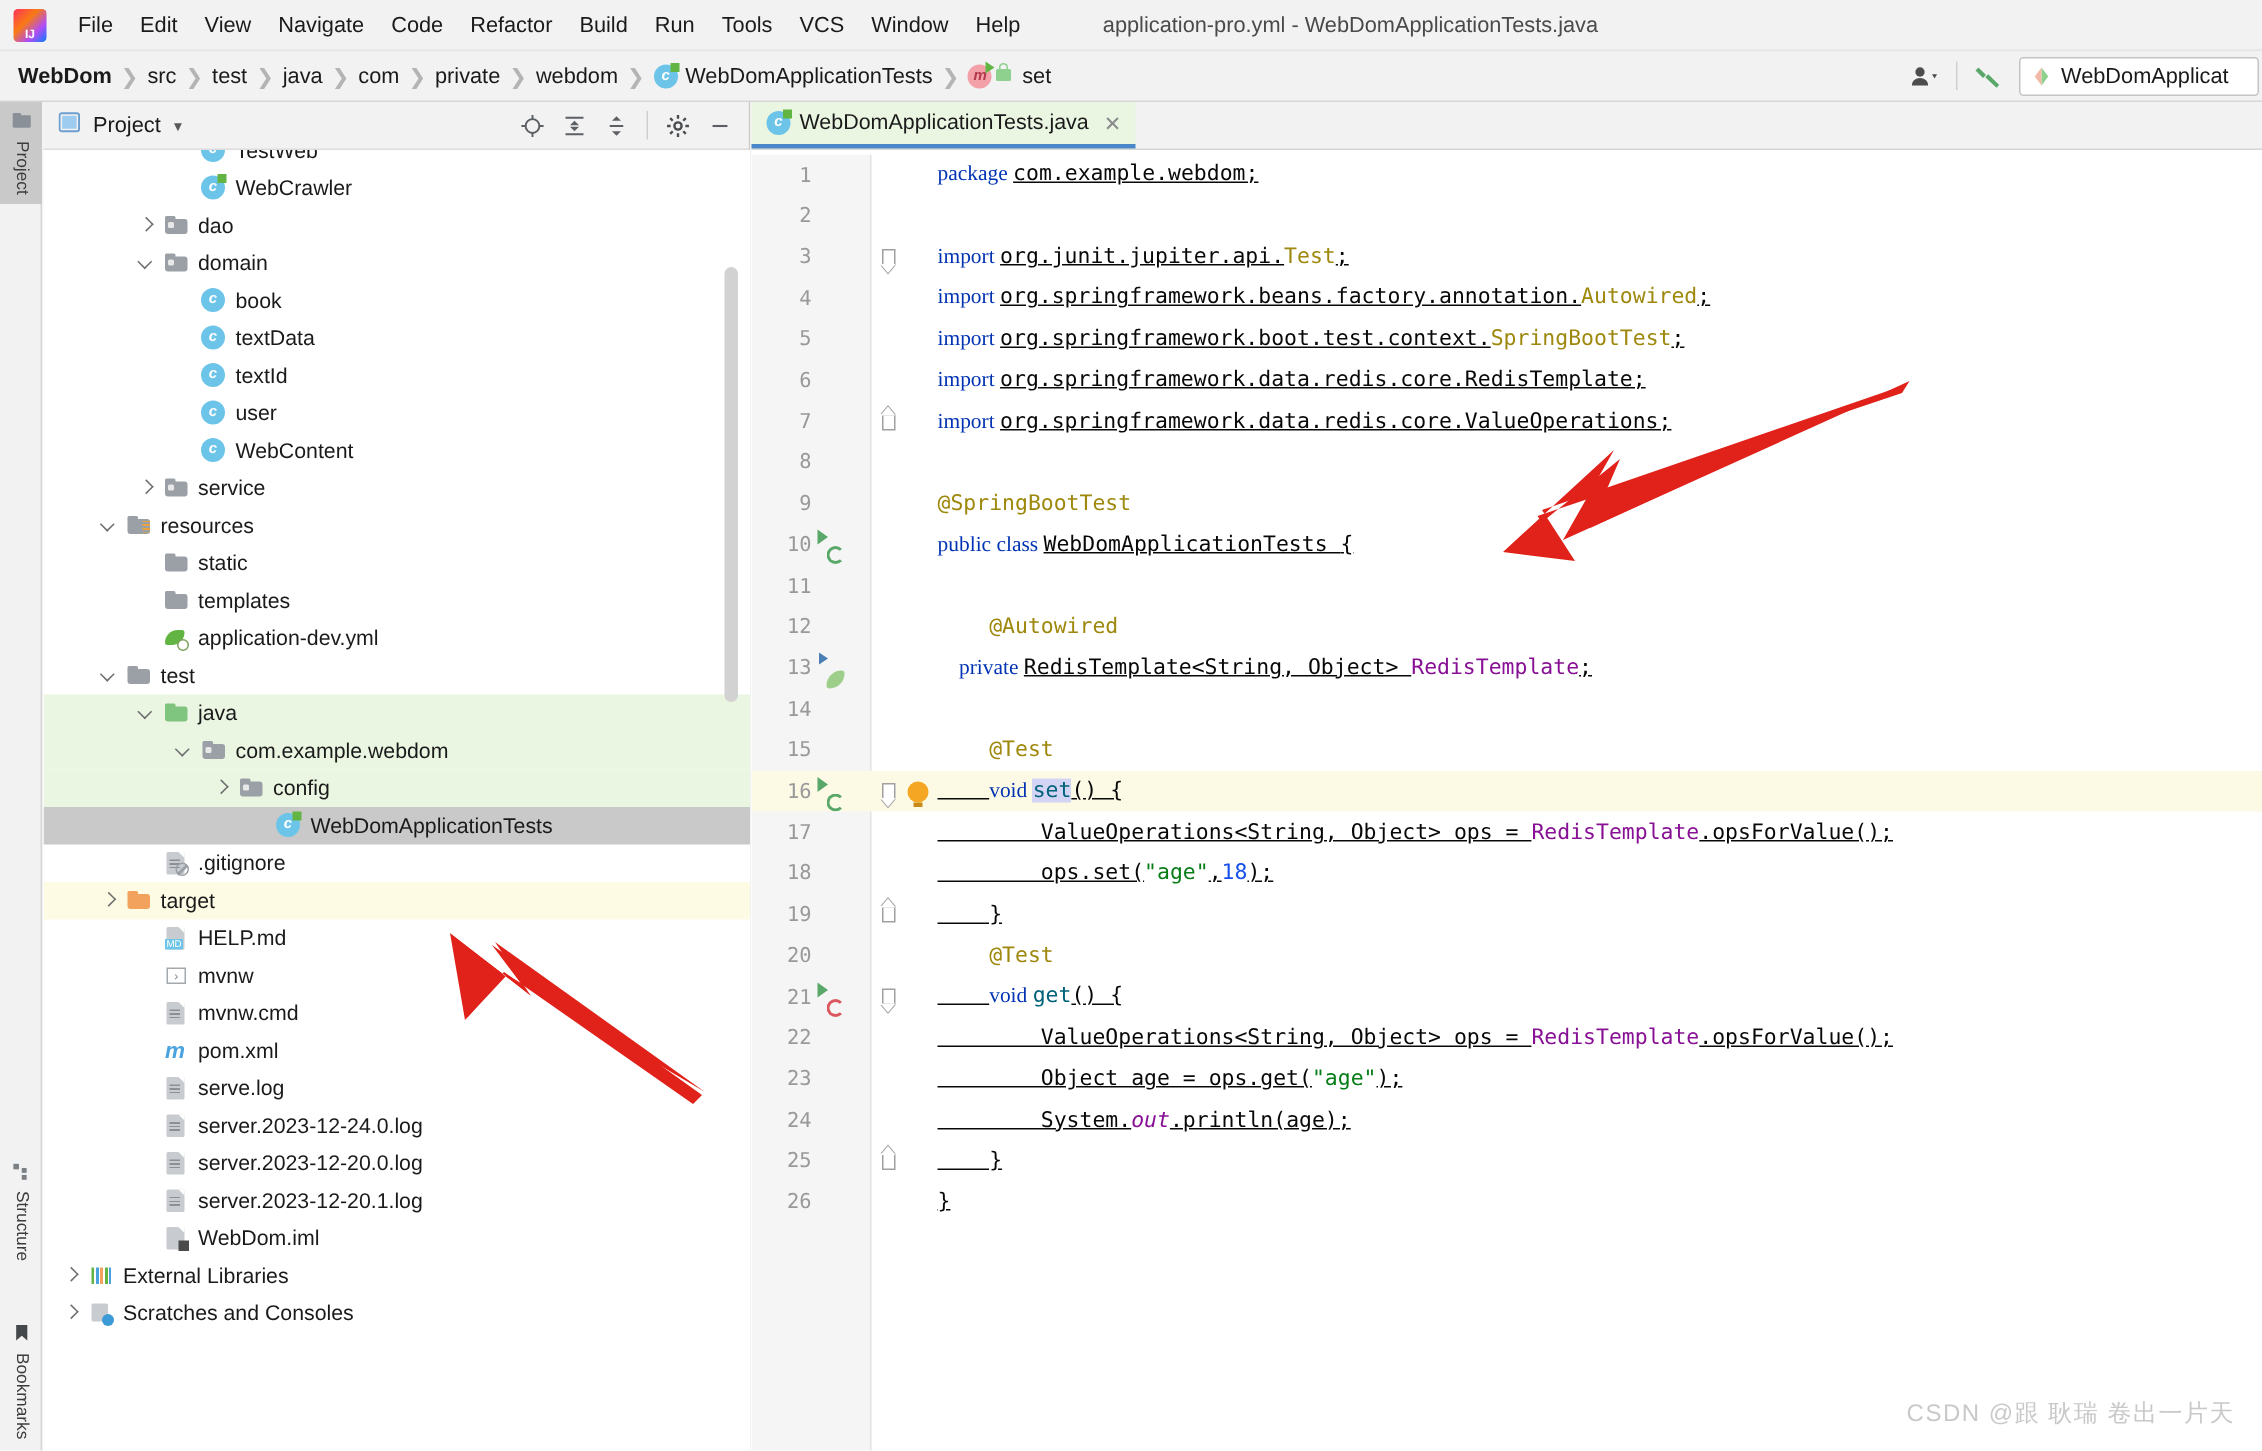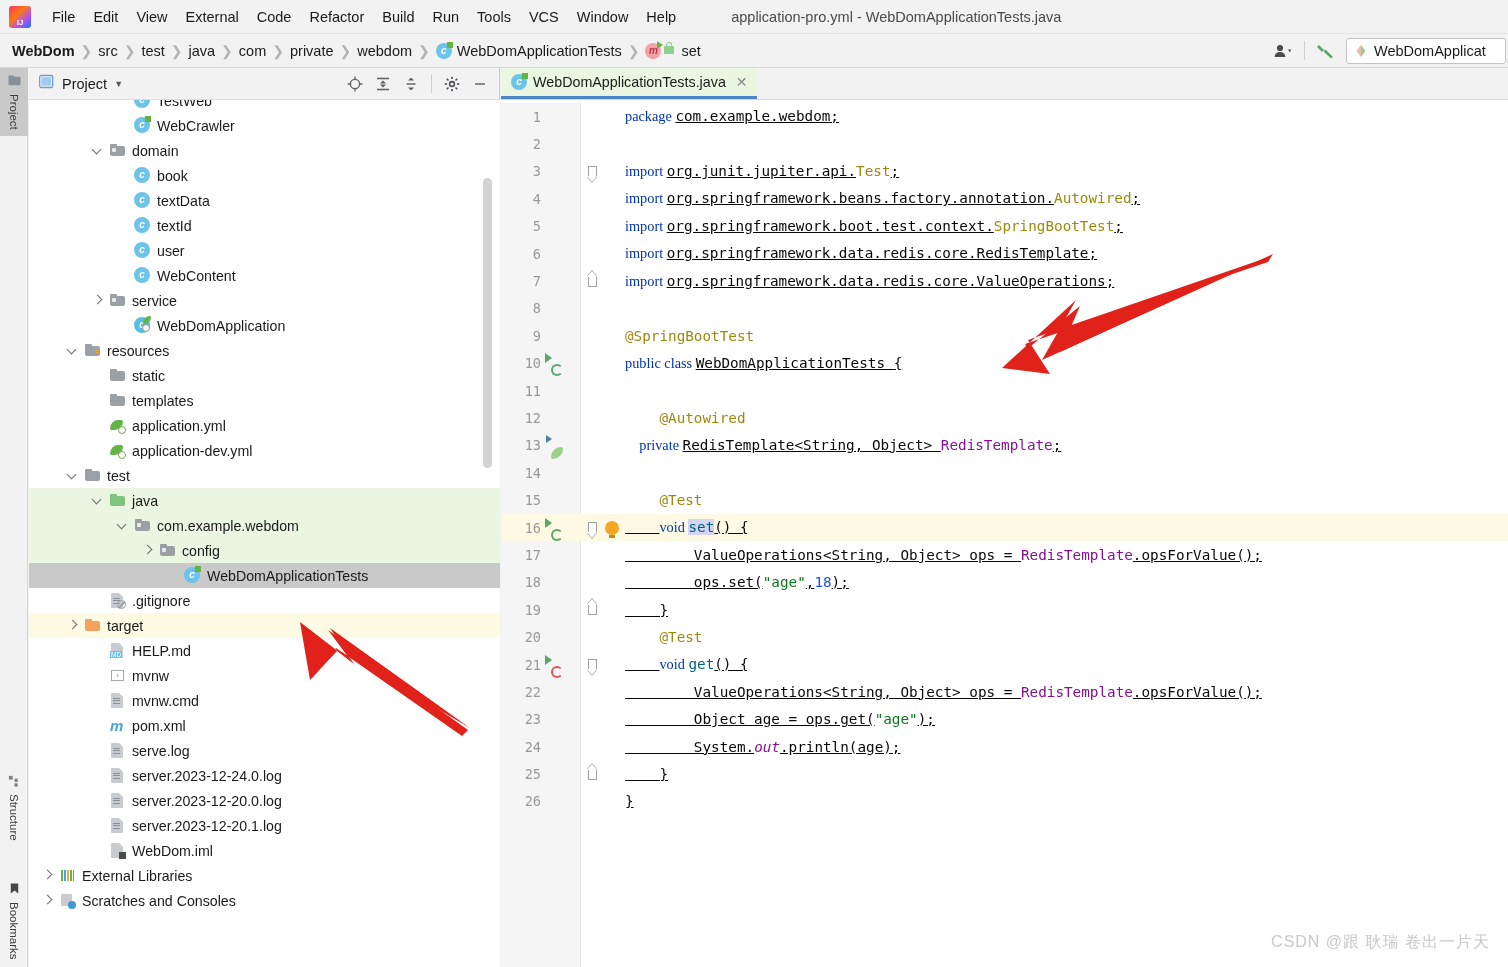--- a/index.html
+++ b/index.html
@@ -212,21 +212,21 @@
 <body>
 
 <div class="ide">
 
   <div class="menubar">
     <div class="ij-logo"></div>
     <div id="menu-items" style="display:flex;align-items:center;">
         <div class="menu-item">File</div>
         <div class="menu-item">Edit</div>
         <div class="menu-item">View</div>
-        <div class="menu-item">External</div>
+        <div class="menu-item">Navigate</div>
         <div class="menu-item">Code</div>
         <div class="menu-item">Refactor</div>
         <div class="menu-item">Build</div>
         <div class="menu-item">Run</div>
         <div class="menu-item">Tools</div>
         <div class="menu-item">VCS</div>
         <div class="menu-item">Window</div>
         <div class="menu-item">Help</div>
       </div>
     <div class="win-title">application-pro.yml - WebDomApplicationTests.java</div>
@@ -393,20 +393,30 @@
           <span style="display: inline-block; flex: 0 0 auto; width: 87px;"></span>
           <span class="arrow" style="margin-right: 5px;"></span>
           <span class="ico">
             <span class="c-ico" style="position:absolute;left:0;top:0;">c</span>
             <span class="c-flag" style="position:absolute;left:11px;top:-1px;"></span>
           </span>
           <span class="tlabel">WebCrawler</span>
         </div>
         <div class="row">
           <span style="display: inline-block; flex: 0 0 auto; width: 62px;"></span>
+          <span class="arrow r" style="margin-right: 5px;"></span>
+          <span class="ico gray">
+            <span class="f-tab"></span>
+            <span class="f-base"></span>
+            <span class="f-dot"></span>
+          </span>
+          <span class="tlabel">dao</span>
+        </div>
+        <div class="row">
+          <span style="display: inline-block; flex: 0 0 auto; width: 62px;"></span>
           <span class="arrow d" style="margin-right: 5px;"></span>
           <span class="ico gray">
             <span class="f-tab"></span>
             <span class="f-base"></span>
             <span class="f-dot"></span>
           </span>
           <span class="tlabel">domain</span>
         </div>
         <div class="row">
           <span style="display: inline-block; flex: 0 0 auto; width: 87px;"></span>
@@ -450,30 +460,20 @@
         </div>
         <div class="row">
           <span style="display: inline-block; flex: 0 0 auto; width: 62px;"></span>
           <span class="arrow r" style="margin-right: 5px;"></span>
           <span class="ico gray">
             <span class="f-tab"></span>
             <span class="f-base"></span>
             <span class="f-dot"></span>
           </span>
           <span class="tlabel">service</span>
-        </div>
-        <div class="row">
-          <span style="display: inline-block; flex: 0 0 auto; width: 87px;"></span>
-          <span class="arrow" style="margin-right: 5px;"></span>
-          <span class="ico">
-            <span class="c-ico spring" style="position:absolute;left:0;top:0;">c</span>
-            <span style="position:absolute;left:9px;top:-1px;width:8px;height:8px;background:#62b543;border-radius:7px 1px 7px 1px;"></span>
-            <span style="position:absolute;left:8px;top:7px;width:8px;height:8px;border-radius:50%;border:1.5px solid #8a8f94;background:#fff;"></span>
-          </span>
-          <span class="tlabel">WebDomApplication</span>
         </div>
         <div class="row">
           <span style="display: inline-block; flex: 0 0 auto; width: 37px;"></span>
           <span class="arrow d" style="margin-right: 5px;"></span>
           <span class="ico gray">
             <span class="f-tab"></span>
             <span class="f-base"></span>
             <span class="f-lines"></span>
           </span>
           <span class="tlabel">resources</span>
@@ -488,29 +488,20 @@
           <span class="tlabel">static</span>
         </div>
         <div class="row">
           <span style="display: inline-block; flex: 0 0 auto; width: 62px;"></span>
           <span class="arrow" style="margin-right: 5px;"></span>
           <span class="ico gray">
             <span class="f-tab"></span>
             <span class="f-base"></span>
           </span>
           <span class="tlabel">templates</span>
-        </div>
-        <div class="row">
-          <span style="display: inline-block; flex: 0 0 auto; width: 62px;"></span>
-          <span class="arrow" style="margin-right: 5px;"></span>
-          <span class="ico">
-            <span class="yml-leaf"></span>
-            <span class="yml-cog"></span>
-          </span>
-          <span class="tlabel">application.yml</span>
         </div>
         <div class="row">
           <span style="display: inline-block; flex: 0 0 auto; width: 62px;"></span>
           <span class="arrow" style="margin-right: 5px;"></span>
           <span class="ico">
             <span class="yml-leaf"></span>
             <span class="yml-cog"></span>
           </span>
           <span class="tlabel">application-dev.yml</span>
         </div>

